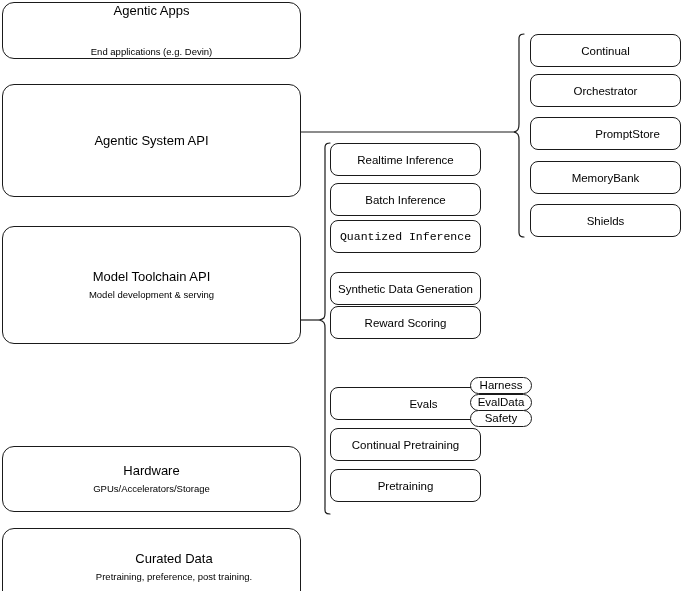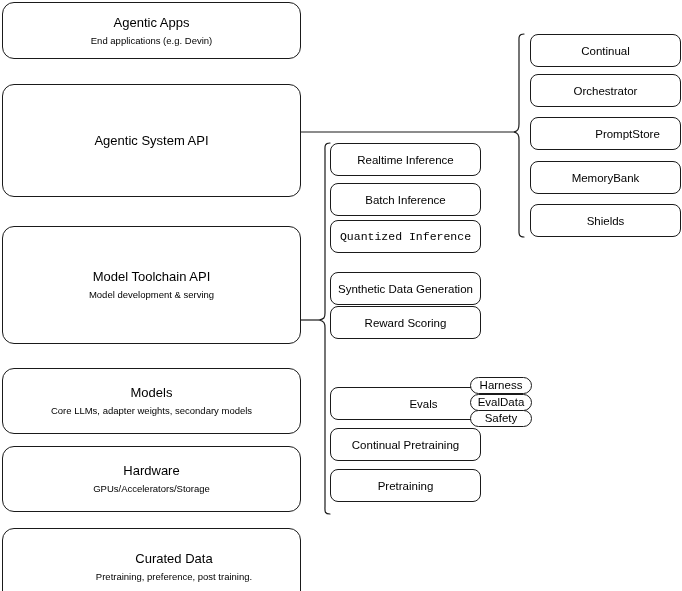--- a/index.html
+++ b/index.html
@@ -112,38 +112,34 @@
              C 324 143, 325 147, 325 151
              L 325 313
              C 325 318, 324 319, 319 320
              C 324 321, 325 323, 325 328
              L 325 506
              C 325 511, 324 514, 330 514" stroke="#1a1a1a" stroke-width="1.2" fill="none" stroke-linecap="round"></path>
 
     <path d="M 301 320 L 319 320" stroke="#1a1a1a" stroke-width="1.2" fill="none"></path>
   </svg>
 
-  <div class="node layer" style="top:2px;height:57px;">
+  <div class="node layer" style="top:2px;height:57px;justify-content:space-between;">
     <div class="title">Agentic Apps</div>
     <div class="sub">End applications (e.g. Devin)</div>
   </div>
 
   <div class="node layer" style="top:84px;height:113px;">
     <div class="title">Agentic System API</div>
   </div>
 
   <div class="node layer" style="top:226px;height:118px;">
     <div class="title">Model Toolchain API</div>
     <div class="sub">Model development &amp; serving</div>
   </div>
 
-  <div class="node layer" style="top:368px;height:66px;">
-    <div class="title">Models</div>
-    <div class="sub">Core LLMs, adapter weights, secondary models</div>
-  </div>
 
   <div class="node layer" style="top:446px;height:66px;">
     <div class="title">Hardware</div>
     <div class="sub">GPUs/Accelerators/Storage</div>
   </div>
 
   <div class="node layer" style="top:528px;height:77px;padding-left:45px;">
     <div class="title">Curated Data</div>
     <div class="sub">Pretraining, preference, post training.</div>
   </div>

